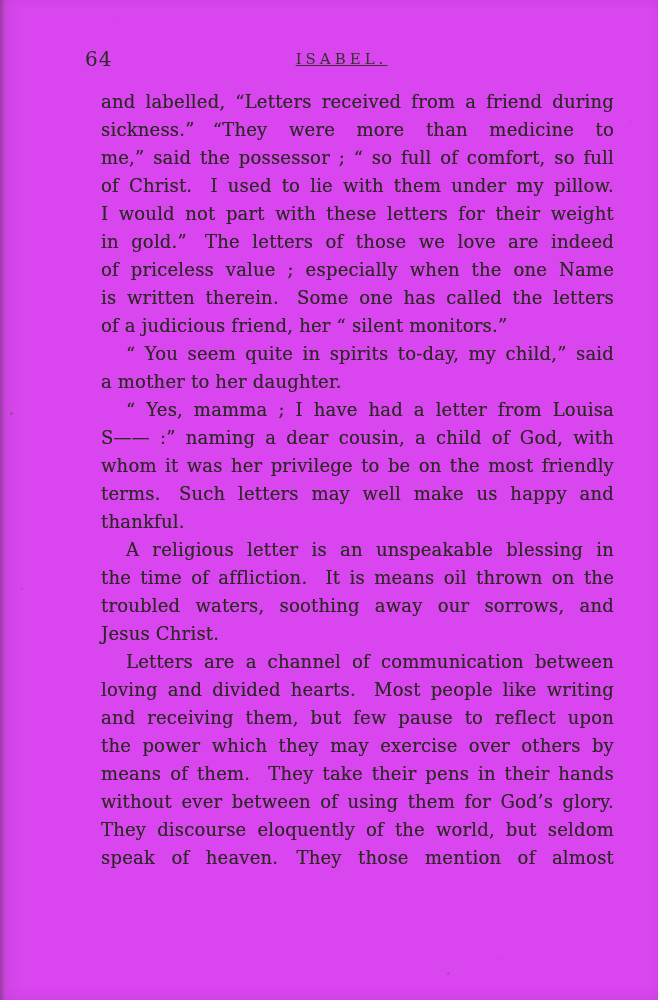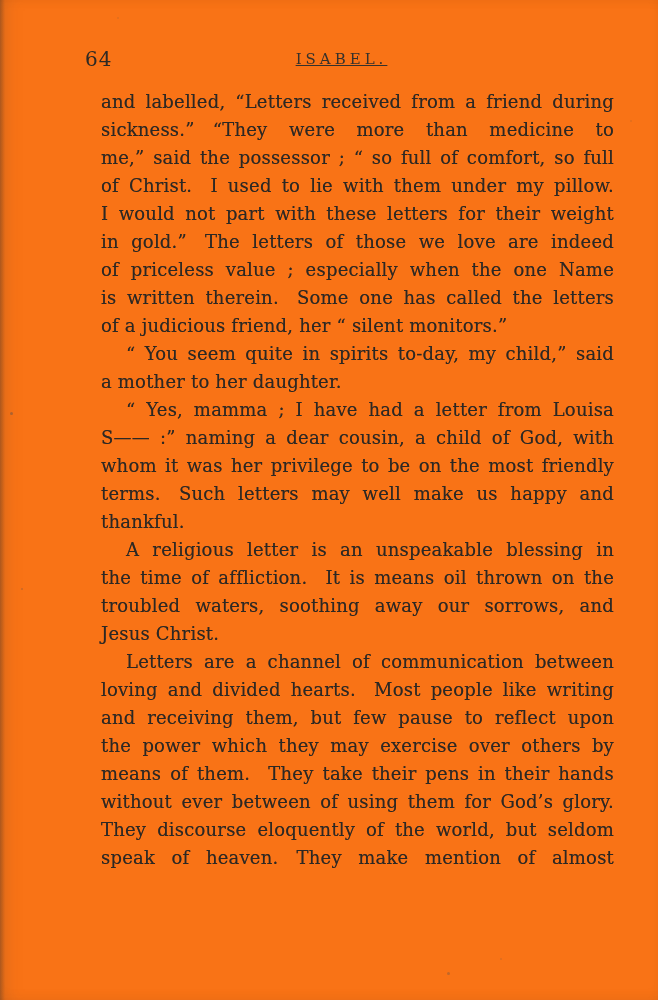--- a/index.html
+++ b/index.html
@@ -10,21 +10,21 @@
   body {
     width: 658px;
     height: 1000px;
     overflow: hidden;
     font-family: "DejaVu Serif", "Liberation Serif", serif;
   }
   .page {
     position: relative;
     width: 658px;
     height: 1000px;
-    background: #f97316;
+    background: #d946ef;
     box-shadow: inset 14px 0 22px -16px rgba(60,55,50,0.35),
                 inset -6px 0 14px -10px rgba(60,55,50,0.10),
                 inset 0 -8px 20px -14px rgba(60,55,50,0.10),
                 inset 0 8px 18px -14px rgba(60,55,50,0.08);
     color: #2c2824;
   }
   .edge-shadow {
     position: absolute;
     left: 0; top: 0; bottom: 0;
     width: 5px;
@@ -119,21 +119,21 @@
       <div class="line">the time of affliction. It is means oil thrown on the</div>
       <div class="line">troubled waters, soothing away our sorrows, and</div>
       <div class="line flush-left">Jesus Christ.</div>
       <div class="line indent">Letters are a channel of communication between</div>
       <div class="line">loving and divided hearts. Most people like writing</div>
       <div class="line">and receiving them, but few pause to reflect upon</div>
       <div class="line">the power which they may exercise over others by</div>
       <div class="line">means of them. They take their pens in their hands</div>
       <div class="line">without ever between of using them for God’s glory.</div>
       <div class="line">They discourse eloquently of the world, but seldom</div>
-      <div class="line">speak of heaven. They make mention of almost</div>
+      <div class="line">speak of heaven. They those mention of almost</div>
     </div>
 
   <div id="specks">
       <div class="speck" style="left: 10px; top: 412px; width: 3px; height: 3px; opacity: 0.45;"></div>
       <div class="speck" style="left: 21px; top: 588px; width: 2px; height: 2px; opacity: 0.3;"></div>
       <div class="speck" style="left: 447px; top: 972px; width: 3px; height: 3px; opacity: 0.35;"></div>
       <div class="speck" style="left: 500px; top: 958px; width: 2px; height: 2px; opacity: 0.18;"></div>
       <div class="speck" style="left: 117px; top: 17px; width: 2px; height: 2px; opacity: 0.15;"></div>
       <div class="speck" style="left: 630px; top: 120px; width: 2px; height: 2px; opacity: 0.15;"></div>
     </div>

